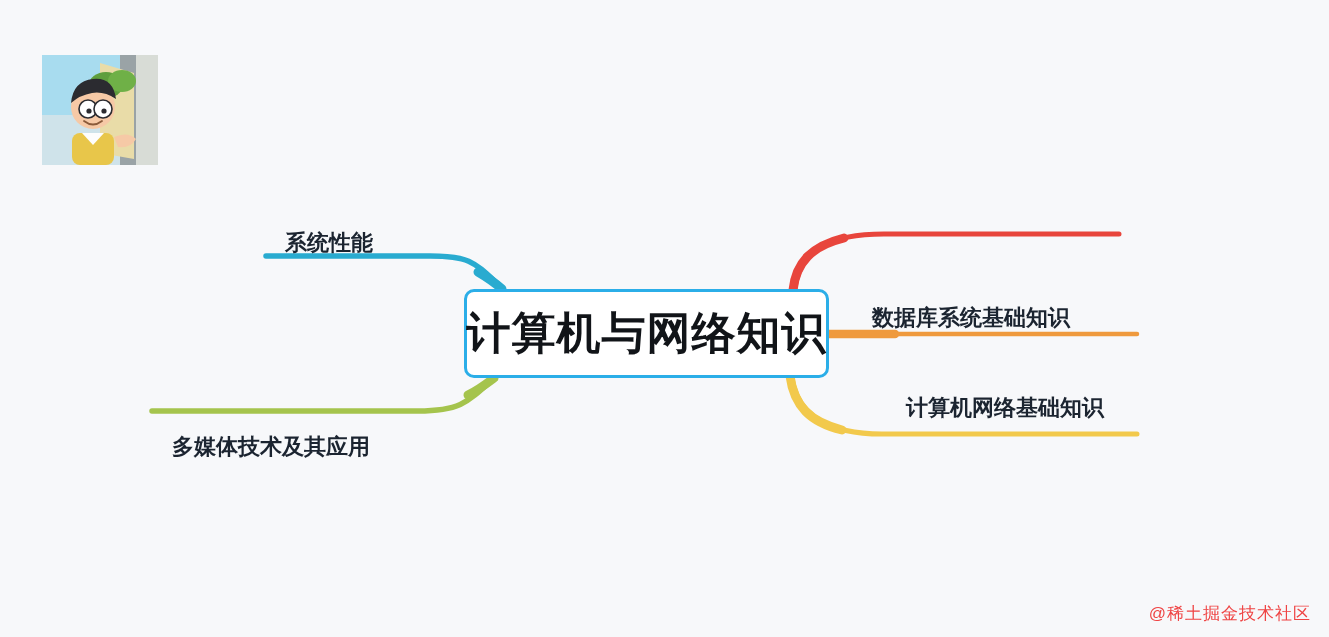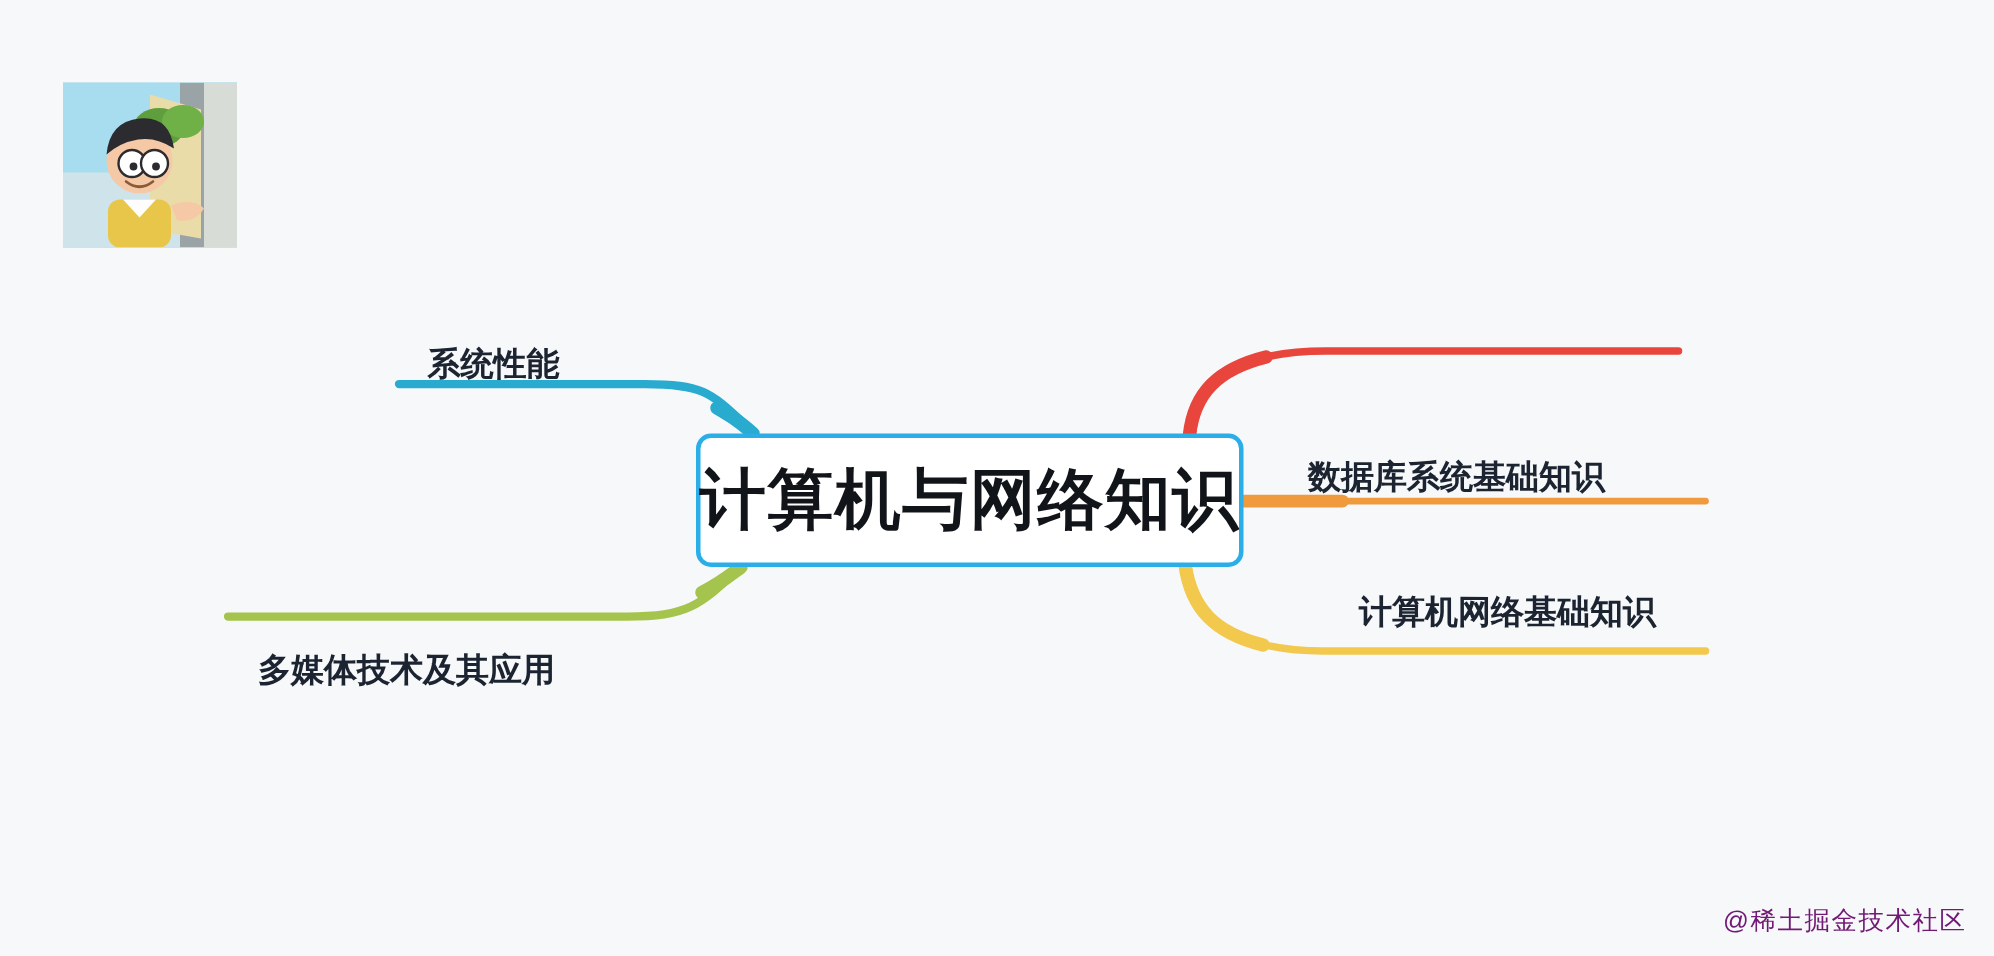--- a/index.html
+++ b/index.html
@@ -81,21 +81,21 @@
   .lbl-os            { left: 906px;  top: 190px; }
   .lbl-db            { left: 872px;  top: 292px; margin-top: 11px; }
   .lbl-net           { left: 906px;  top: 393px; text-align: right; }
 
   
   .watermark {
     position: absolute;
     right: 18px;
     bottom: 12px;
     font-size: 17px;
-    color: #701a75;
+    color: #ef4444;
     letter-spacing: 1px;
     white-space: nowrap;
   }
 </style>
 </head>
 <body>
 
 <div id="canvas">
 
   <div class="avatar">

